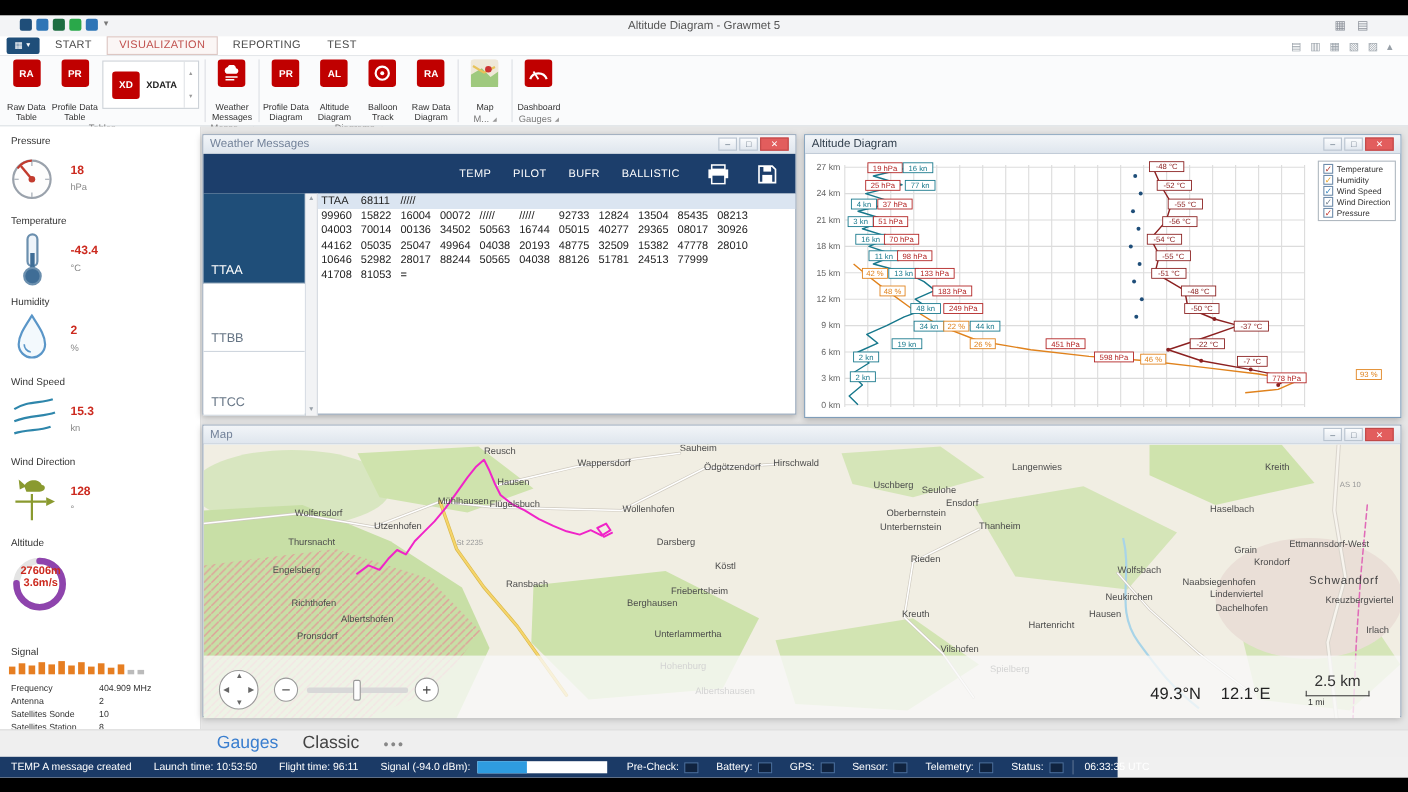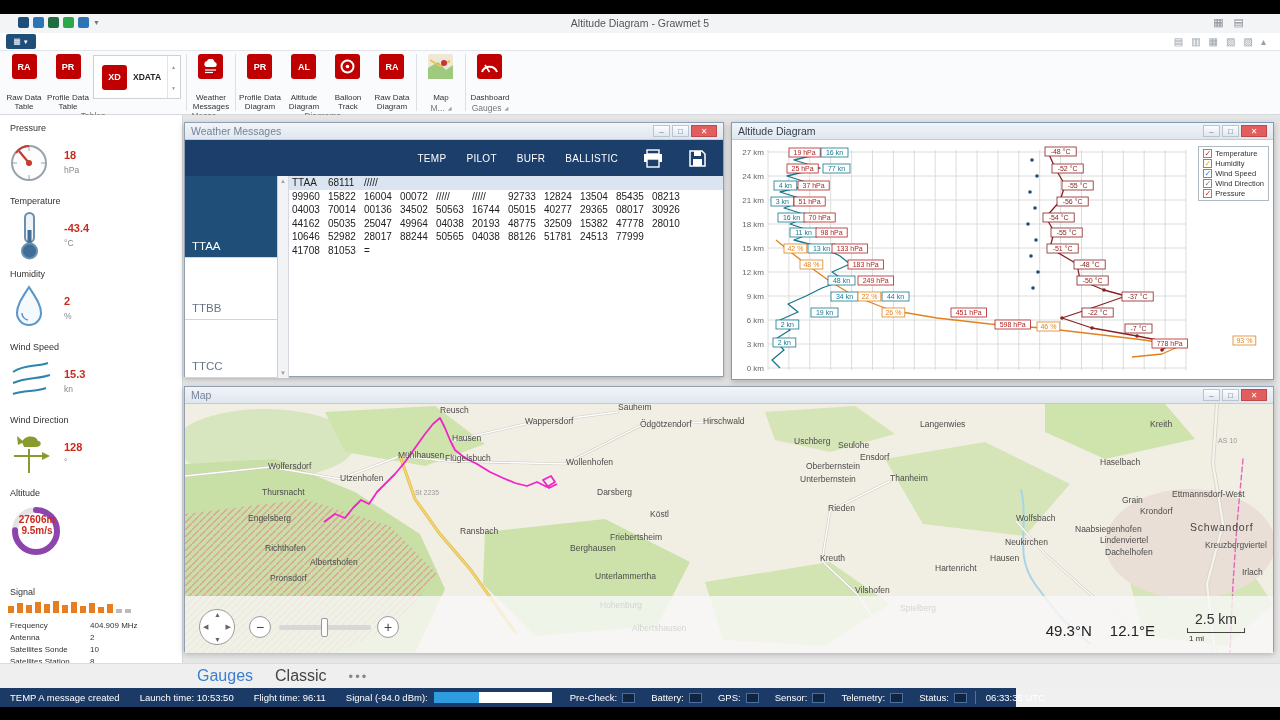--- a/index.html
+++ b/index.html
@@ -125,20 +125,26 @@
     <div class="tb-right">
       <span>▦</span>
       <span>▤</span>
     </div>
   </div>
 
   <div id="tabs-row">
     <div id="app-btn">
         <span>▦</span>
         <span style="font-size:6px">▼</span>
+      </div>
+    <div id="ribbon-tabs" style="display:flex;align-items:center;">
+        <div class="rtab">START</div>
+        <div class="rtab active">VISUALIZATION</div>
+        <div class="rtab">REPORTING</div>
+        <div class="rtab">TEST</div>
       </div>
     <div class="tabs-right">
       <span>▤</span>
       <span>▥</span>
       <span>▦</span>
       <span>▧</span>
       <span>▨</span>
       <span>▴</span>
     </div>
   </div>
@@ -325,21 +331,21 @@
     </div>
 
     <div class="gauge" style="top:373px;height:94px">
       <div class="glabel">Altitude</div>
       <svg class="gicon" width="56" height="58">
         <circle cx="28" cy="29" r="21" fill="none" stroke="#e4e4e4" stroke-width="6"></circle>
         <circle cx="28" cy="29" r="21" fill="none" stroke="#8e44ad" stroke-width="6" stroke-dasharray="99 33" stroke-linecap="round" transform="rotate(-90 28 29)"></circle>
       </svg>
       <div id="alt-text">
         <div>27606m</div>
-        <div>9.5m/s</div>
+        <div>3.6m/s</div>
       </div>
     </div>
 
     <div class="gauge" style="top:472px;height:32px">
       <div class="glabel">Signal</div>
       <svg class="gicon" width="160" height="16" style="top:12px">
         <g fill="#e67e22">
           <rect x="0" y="7" width="6" height="7"></rect>
             <rect x="9" y="4" width="6" height="10"></rect>
             <rect x="18" y="6" width="6" height="8"></rect>

